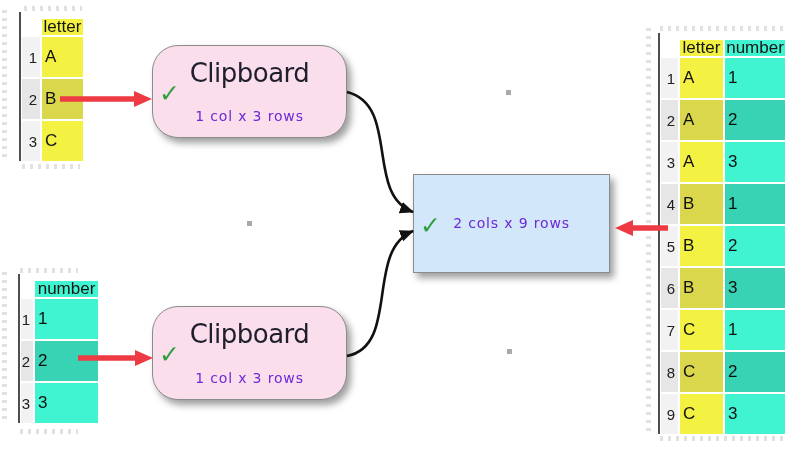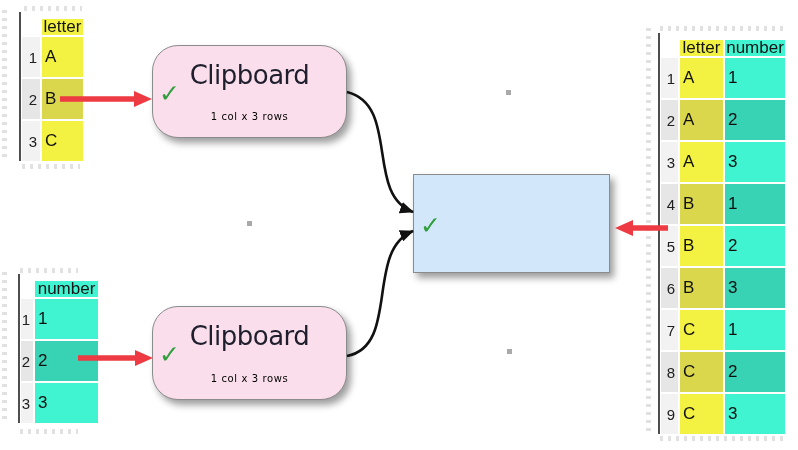--- a/index.html
+++ b/index.html
@@ -37,21 +37,21 @@
     justify-content:center; gap:22px;
   }
   .node.pink { background:var(--node-pink); border-radius:26px; }
   .node.blue { background:var(--node-blue); border-radius:0; }
   .node-title {
     font-family:"DejaVu Sans",sans-serif;
     font-size:26px; letter-spacing:-0.5px; color:#1e1e2d; line-height:1.1;
   }
   .node-sub {
     font-family:"DejaVu Sans",sans-serif;
-    font-size:10px; letter-spacing:.06em; color:#000000; line-height:1.1;
+    font-size:14px; letter-spacing:.06em; color:#6d28d9; line-height:1.1;
   }
   .check {
     position:absolute; left:6px; top:50%; transform:translateY(-46%);
     color:var(--check-green); font-size:25px; font-weight:bold; line-height:1;
   }
 
   
   #overlay { position:absolute; left:0; top:0; pointer-events:none; }
   .conn { fill:none; stroke:var(--connector-black); stroke-width:2.6px; }
   .redline { stroke:var(--annotation-red); stroke-width:5.5px; }
@@ -141,20 +141,21 @@
   </div>
 
   <div class="node pink" style="left:152px;top:306px;width:195px;height:94px;">
     <span class="check">✓</span>
     <div class="node-title">Clipboard</div>
     <div class="node-sub">1 col x 3 rows</div>
   </div>
 
   <div class="node blue" style="left:413px;top:174px;width:197px;height:99px;">
     <span class="check">✓</span>
+    <div class="node-sub">2 cols x 9 rows</div>
   </div>
 
   <svg id="overlay" width="798" height="450" viewBox="0 0 798 450">
     <defs>
       <marker id="blackArrow" markerUnits="userSpaceOnUse" markerWidth="14" markerHeight="12" refX="13" refY="6" orient="auto">
         <path d="M0,0 L14,6 L0,12 Z" fill="#111111"></path>
       </marker>
     </defs>
 
     <rect class="griddot" x="247" y="221" width="5" height="5"></rect>

